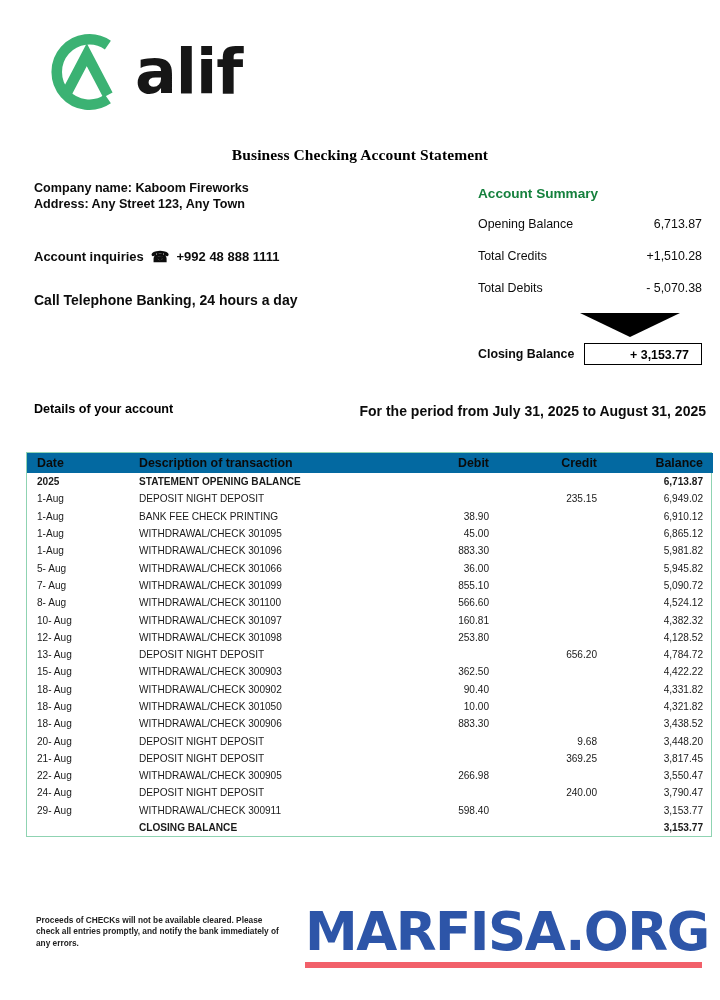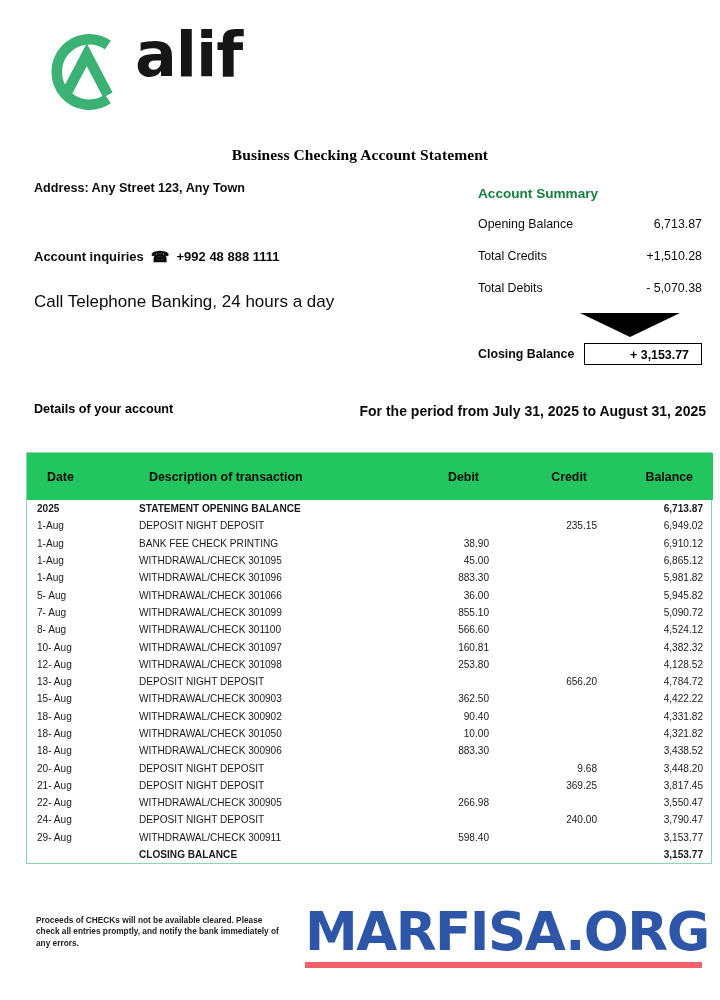--- a/index.html
+++ b/index.html
@@ -15,20 +15,21 @@
     color: #111111;
     overflow: hidden;
   }
 
   
   .logo-wrap {
     position: absolute;
     left: 33px;
     top: 24px;
     display: flex;
+    align-items: center;
     gap: 10px;
   }
   .logo-mark { width: 96px; height: 96px; display: block; }
   .logo-word {
     font-family: "DejaVu Sans", sans-serif;
     font-size: 62px;
     font-weight: 700;
     letter-spacing: -1px;
     color: #161616;
     line-height: 1;
@@ -68,22 +69,22 @@
     color: #0c0c0c;
     display: flex;
     gap: 7px;
     white-space: nowrap;
   }
   .phone-glyph { font-size: 15px; line-height: 1; }
   .telbank {
     position: absolute;
     left: 34px;
     top: 292px;
-    font-size: 17px;
-    font-weight: 400;
+    font-size: 14px;
+    font-weight: 700;
     color: #0c0c0c;
   }
 
   
   .summary {
     position: absolute;
     left: 478px;
     top: 186px;
     width: 224px;
   }
@@ -173,26 +174,26 @@
     border: 1px solid #8fd3b2;
     box-sizing: border-box;
     background: #fff;
   }
   table.txns {
     border-collapse: collapse;
     width: 100%;
     table-layout: fixed;
   }
   table.txns thead th {
-    background: #22c55e;
+    background: #0369a1;
     color: #0b0b0b;
     font-size: 12.4px;
     font-weight: 700;
-    height: 47px;
-    padding: 0 20px;
+    height: 20px;
+    padding: 0 10px;
     text-align: left;
     box-sizing: border-box;
   }
   table.txns thead th.num { text-align: right; }
   table.txns tbody td {
     font-size: 10.1px;
     color: #1a1a1a;
     height: 17.3px;
     padding: 0 10px;
     box-sizing: border-box;
@@ -247,20 +248,21 @@
   <svg class="logo-mark" viewBox="0 0 100 100">
     <path d="M78 22 A34 34 0 1 0 78 78" fill="none" stroke="#3bb273" stroke-width="11" stroke-linecap="butt"></path>
     <path d="M34 74 L56 32 L78 74" fill="none" stroke="#3bb273" stroke-width="11" stroke-linejoin="miter" stroke-linecap="butt"></path>
   </svg>
   <div class="logo-word">alif</div>
 </div>
 
 <div class="doc-title">Business Checking Account Statement</div>
 
 <div class="cust-block">
+  <div>Company name: Kaboom Fireworks</div>
   <div>Address: Any Street 123, Any Town</div>
 </div>
 
 <div class="inquiries">
   <span>Account inquiries</span>
   <span class="phone-glyph">☎</span>
   <span>+992 48 888 1111</span>
 </div>
 
 <div class="telbank">Call Telephone Banking, 24 hours a day</div>

